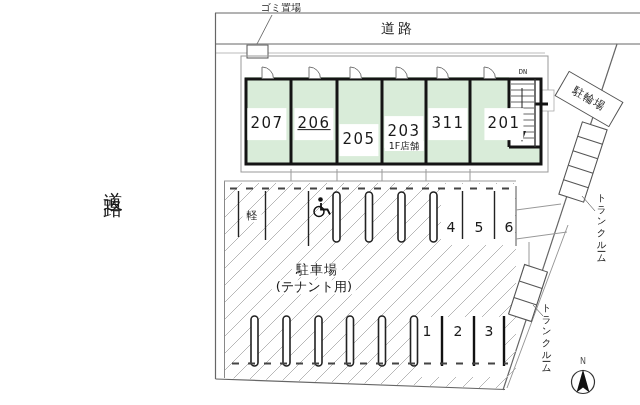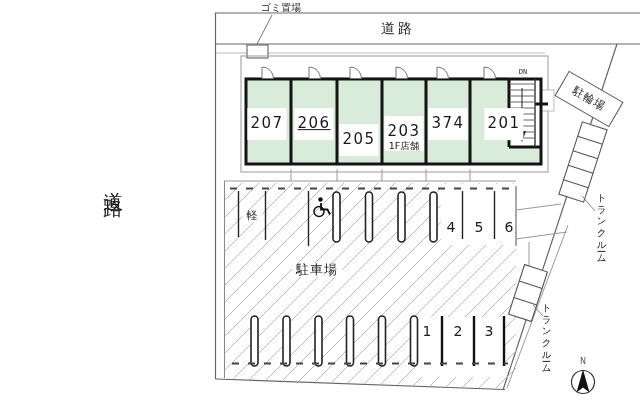--- a/index.html
+++ b/index.html
@@ -195,30 +195,31 @@
   <div class="lbl" style="left:589px;top:99px;font-size:11px;letter-spacing:1px;transform:translate(-50%,-50%) rotate(30deg);">駐輪場</div>
 
   <div class="trunk-lbl" style="left:601px;top:187px;">トランクルーム</div>
 
   <div class="trunk-lbl" style="left:546px;top:297px;">トランクルーム</div>
 
   <div class="lbl room-num" style="left:267px;top:124px;">207</div>
   <div class="lbl room-num" style="left:314px;top:124px;text-decoration:underline;">206</div>
   <div class="lbl room-num" style="left:359px;top:124px;margin-top:16px;">205</div>
   <div class="lbl room-num" style="left:404px;top:124px;margin-top:8px;">203</div>
-  <div class="lbl room-num" style="left:448px;top:124px;">374</div>
+  <div class="lbl room-num" style="left:448px;top:124px;">311</div>
   <div class="lbl room-num" style="left:492px;top:124px;margin-left:12px;">201</div>
 
   <div class="lbl chip" style="left:404px;top:146px;font-size:9.5px;">1F店舗</div>
 
   <div class="lbl tiny" style="left:523px;top:73px;font-family:Liberation Mono, monospace;">DN</div>
 
   <div class="lbl chip" style="left:252px;top:216px;font-size:11px;">軽</div>
 
   <div class="lbl chip" style="left:317px;top:270px;font-size:13px;letter-spacing:1px;">駐車場</div>
+  <div class="lbl chip" style="left:314px;top:287px;font-size:13px;">(テナント用)</div>
 
   <div class="lbl space-num" style="left:451px;top:227px;">4</div>
   <div class="lbl space-num" style="left:479px;top:227px;">5</div>
   <div class="lbl space-num" style="left:509px;top:227px;">6</div>
 
   <div class="lbl space-num" style="left:427px;top:331px;">1</div>
   <div class="lbl space-num" style="left:458px;top:331px;">2</div>
   <div class="lbl space-num" style="left:489px;top:331px;">3</div>
 
   <div class="lbl" style="left:583px;top:362px;font-size:8px;color:#555;">N</div>

